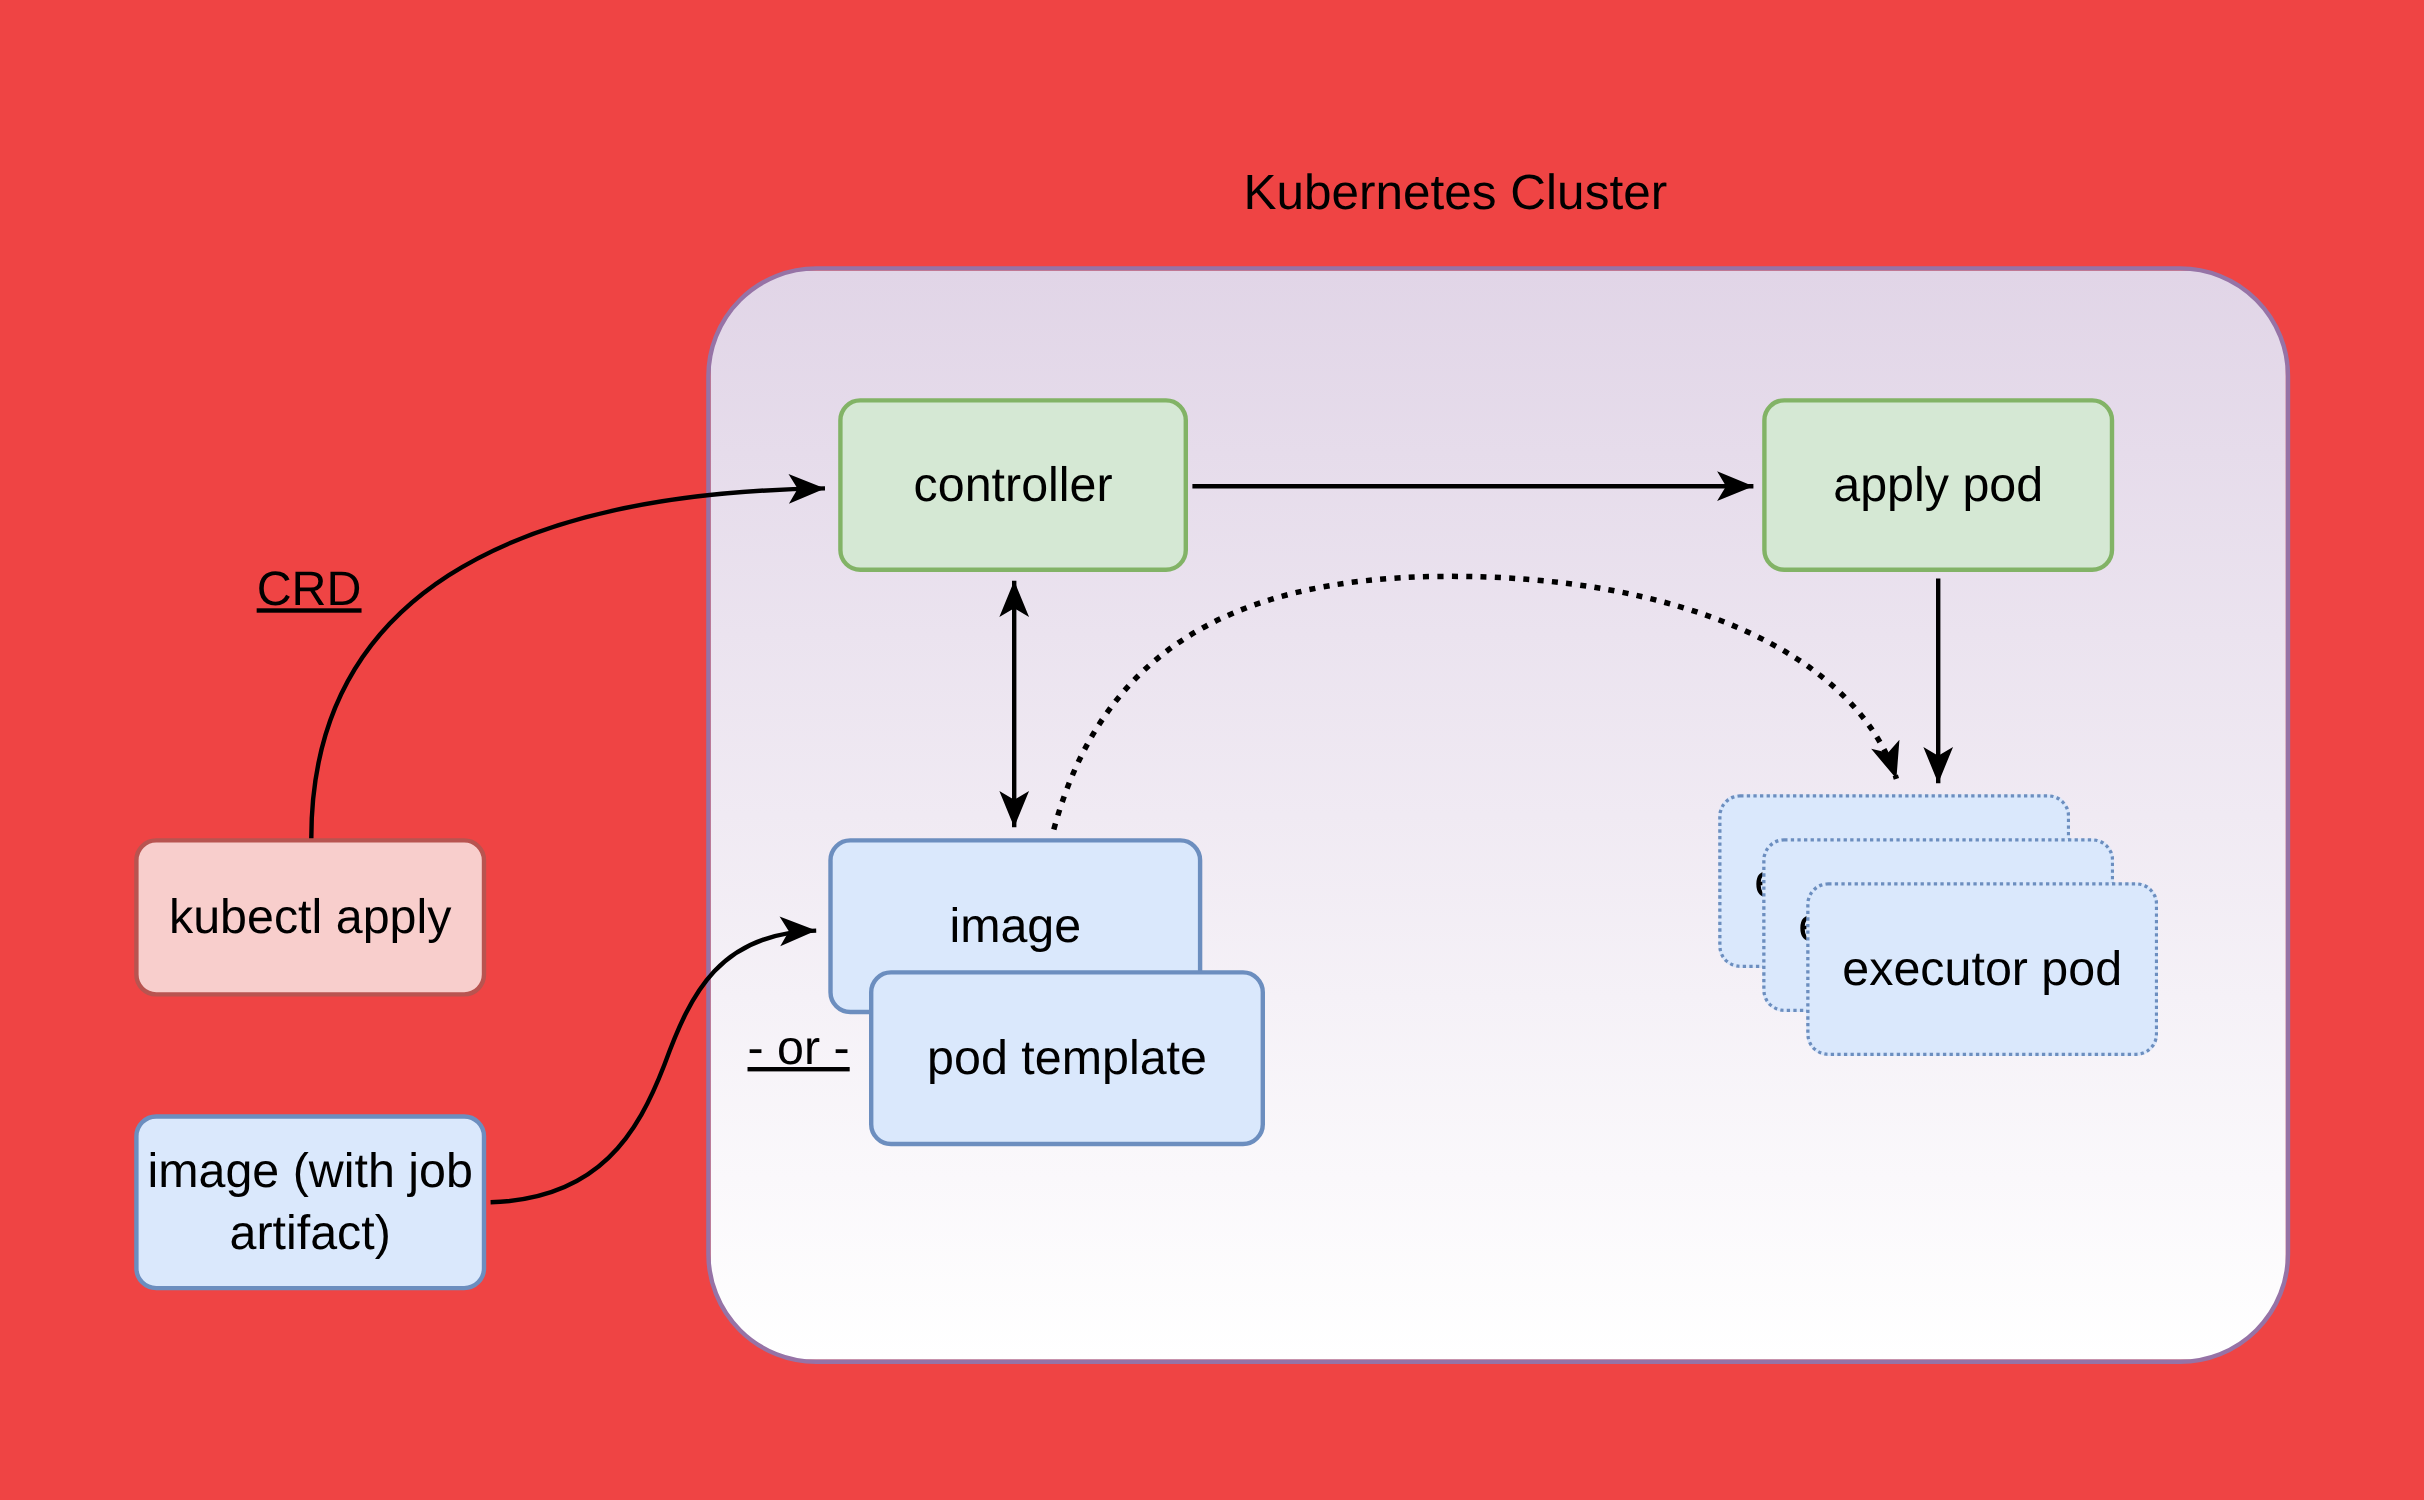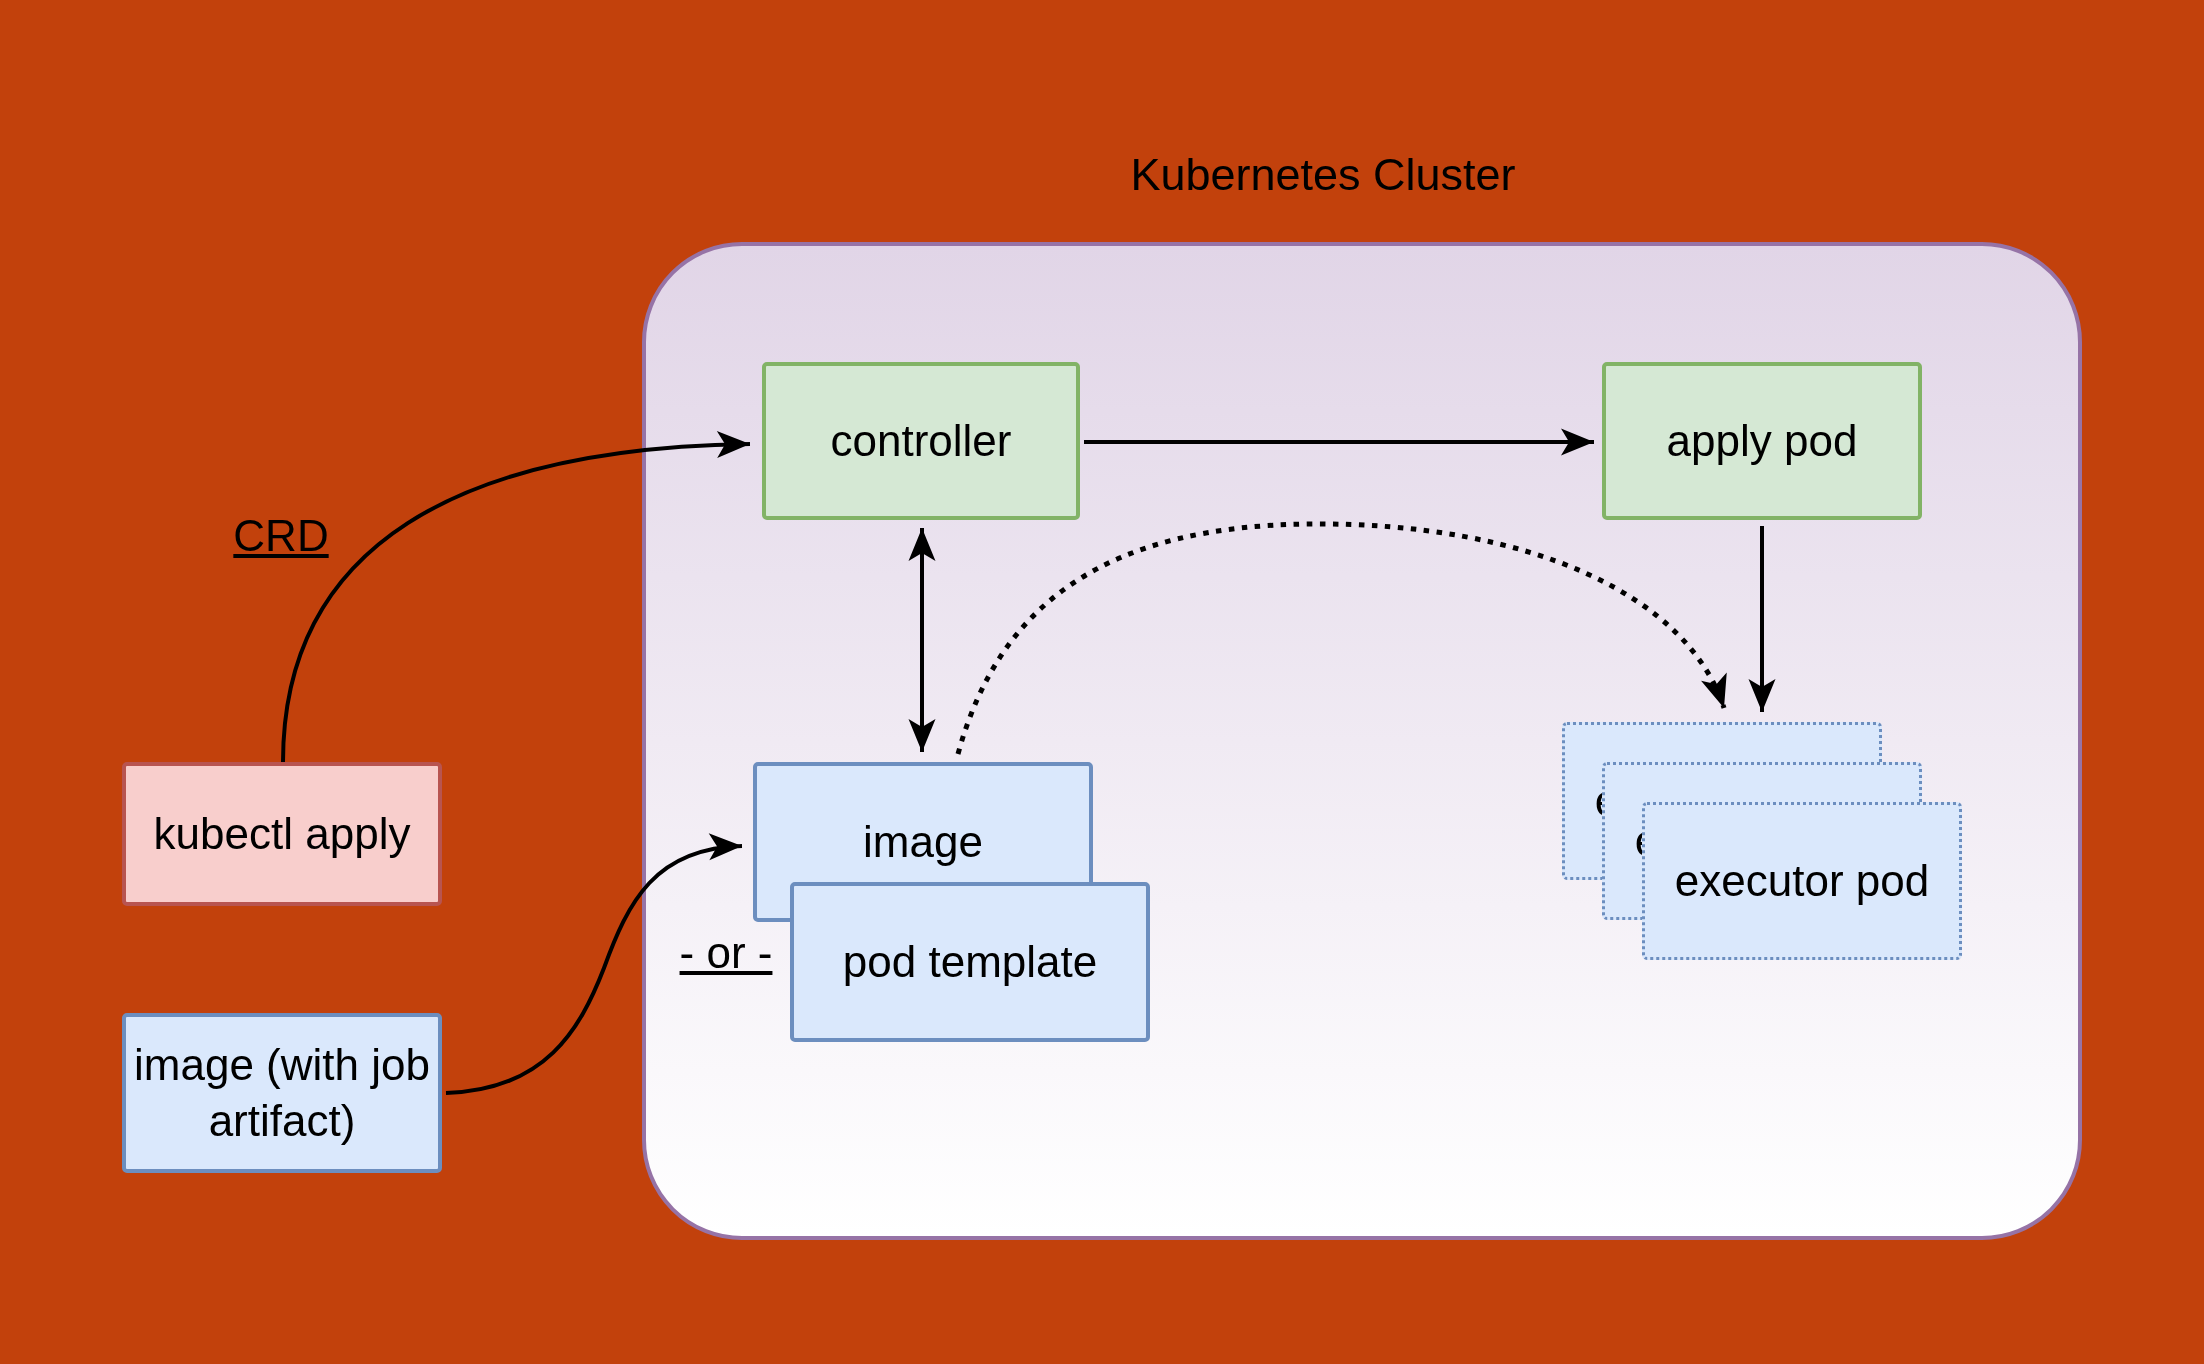--- a/index.html
+++ b/index.html
@@ -1,32 +1,32 @@
 <!DOCTYPE html>
 <html style="--green-fill: #d5e8d4; --green-stroke: #82b366; --blue-fill: #dae8fc; --blue-stroke: #6c8ebf; --red-fill: #f8cecc; --red-stroke: #b85450; --purple-fill: #e1d5e7; --purple-stroke: #9673a6; --arrow: #000000;"><head>
 <meta charset="utf-8">
 <style>
   html,body{margin:0;padding:0;background:#ffffff;}
   .canvas{
-    position:relative;width:2204px;height:1364px;background:#c2410c;overflow:hidden;
+    position:relative;width:2204px;height:1364px;background:#ef4444;overflow:hidden;
     font-family:"Liberation Sans","DejaVu Sans",sans-serif;color:#000;
   }
   .diagram-title{
     position:absolute;top:152px;left:1323px;transform:translateX(-50%);
     font-size:45px;line-height:1;white-space:nowrap;
   }
   .cluster{
     position:absolute;left:642px;top:242px;width:1440px;height:998px;
     box-sizing:border-box;border:4px solid var(--purple-stroke,#9673a6);
     border-radius:100px;
     background:linear-gradient(180deg,var(--purple-fill,#e1d5e7) 0%,#ffffff 100%);
     z-index:1;
   }
   .node{
-    position:absolute;box-sizing:border-box;border-radius:5px;
+    position:absolute;box-sizing:border-box;border-radius:20px;
     display:flex;align-items:center;justify-content:center;text-align:center;
     font-size:44px;line-height:1.28;z-index:2;
   }
   .green{background:var(--green-fill,#d5e8d4);border:4px solid var(--green-stroke,#82b366);}
   .blue{background:var(--blue-fill,#dae8fc);border:4px solid var(--blue-stroke,#6c8ebf);}
   .red{background:var(--red-fill,#f8cecc);border:4px solid var(--red-stroke,#b85450);}
   .exec{background:var(--blue-fill,#dae8fc);border:3px dotted var(--blue-stroke,#6c8ebf);}
   .n-controller{left:762px;top:362px;width:318px;height:158px;}
   .n-driver{left:1602px;top:362px;width:320px;height:158px;}
   .n-image{left:753px;top:762px;width:340px;height:160px;}

